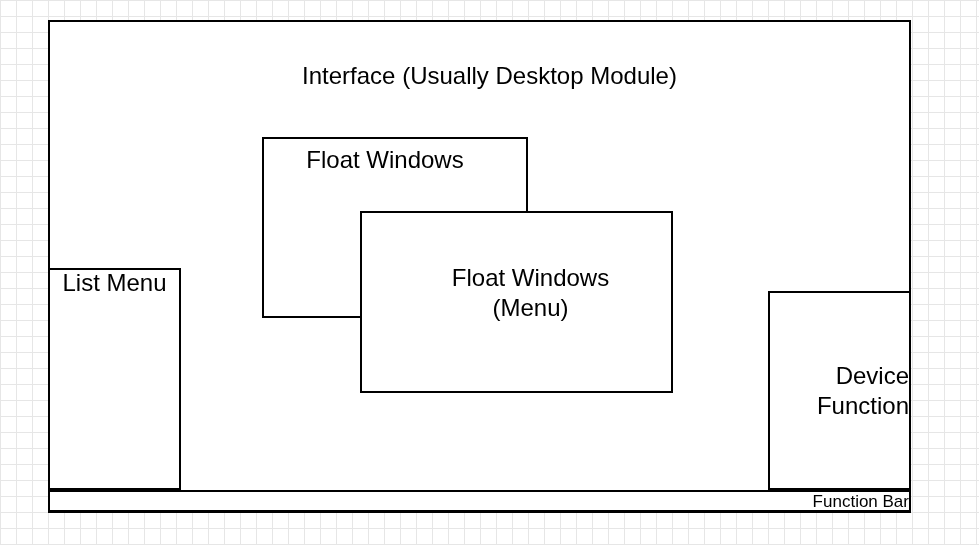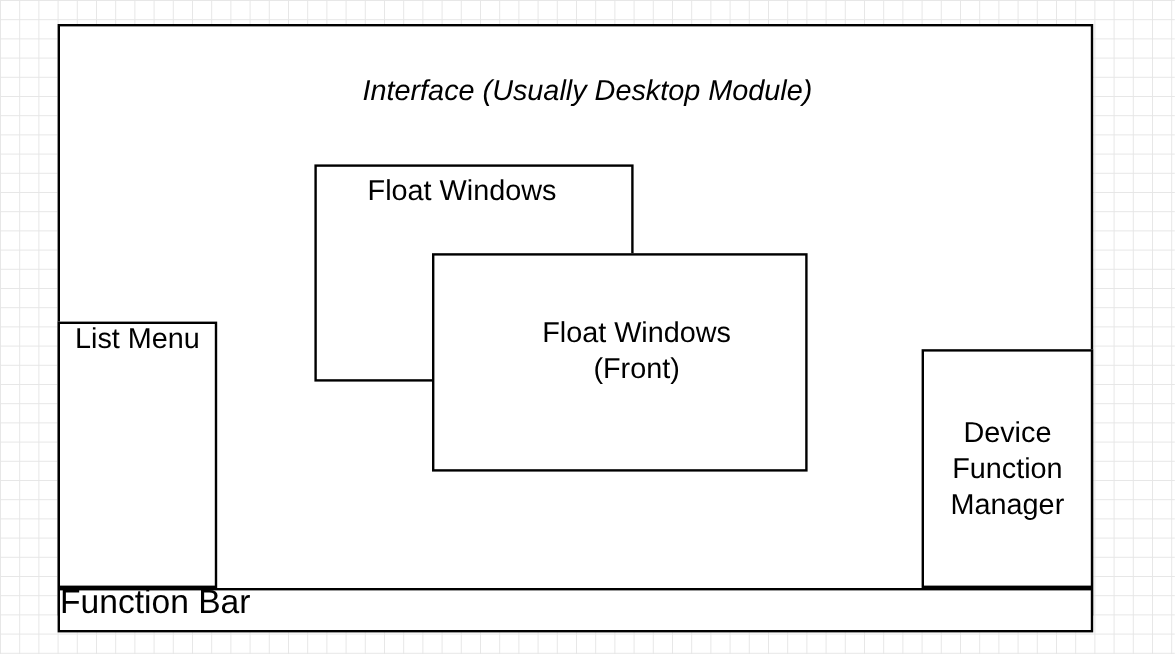--- a/index.html
+++ b/index.html
@@ -38,21 +38,20 @@
       height: 493px;
     }
     .label-interface {
       position: absolute;
       top: 41px;
       left: 0;
       right: 0;
       text-align: center;
       padding-left: 20px;
       line-height: 26px;
-      font-style: italic;
     }
     
     .box-float-back {
       left: 262px;
       top: 137px;
       width: 266px;
       height: 181px;
     }
     .label-float-back {
       padding-top: 6px;
@@ -86,29 +85,30 @@
     .box-device {
       left: 768px;
       top: 291px;
       width: 143px;
       height: 199px;
       display: flex;
       flex-direction: column;
       justify-content: center;
       text-align: center;
       line-height: 30px;
+      align-items: flex-end;
     }
     
     .box-function-bar {
       left: 48px;
       top: 490px;
       width: 863px;
-      height: 37px;
-      text-align: left;
-      font-size: 28px;
+      height: 22px;
+      text-align: right;
+      font-size: 17px;
       line-height: 20px;
     }
   </style>
 </head>
 <body>
 
 <div class="canvas">
 
   <div class="box box-interface">
     <div class="label-interface">Interface (Usually Desktop Module)</div>
@@ -116,31 +116,30 @@
 
   <div class="box box-float-back">
     <div class="label-float-back">
       <div>Float Windows</div>
     </div>
   </div>
 
   <div class="box box-float-front">
     <div class="label-float-front">
       <div>Float Windows</div>
-      <div>(Front)</div>
+      <div>(Menu)</div>
     </div>
   </div>
 
   <div class="box box-list-menu">
     <div class="label-list-menu">List Menu</div>
   </div>
 
   <div class="box box-device">
     <div>Device</div>
     <div>Function</div>
-    <div>Manager</div>
   </div>
 
   <div class="box box-function-bar">
     <span>Function Bar</span>
   </div>
 
 </div>
 
 </body></html>

